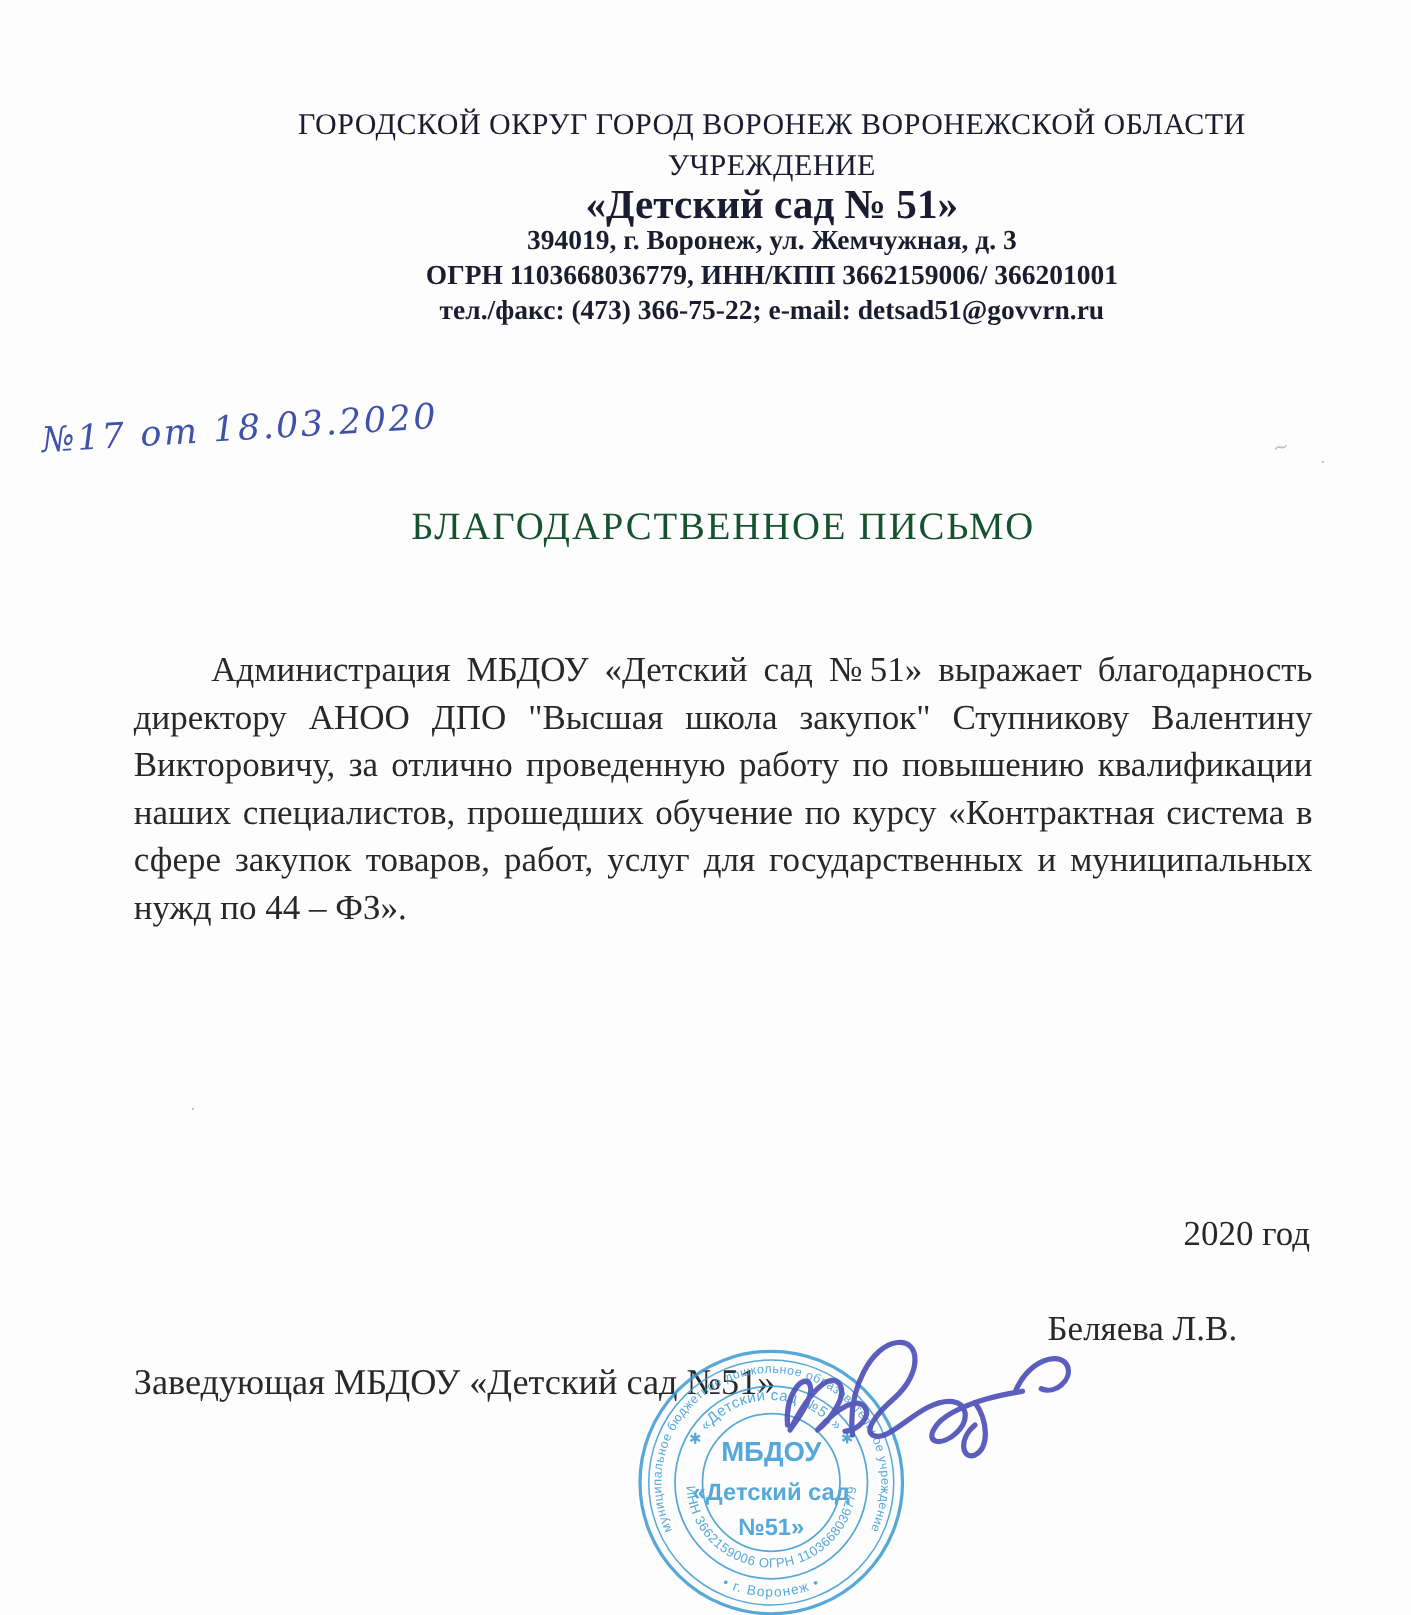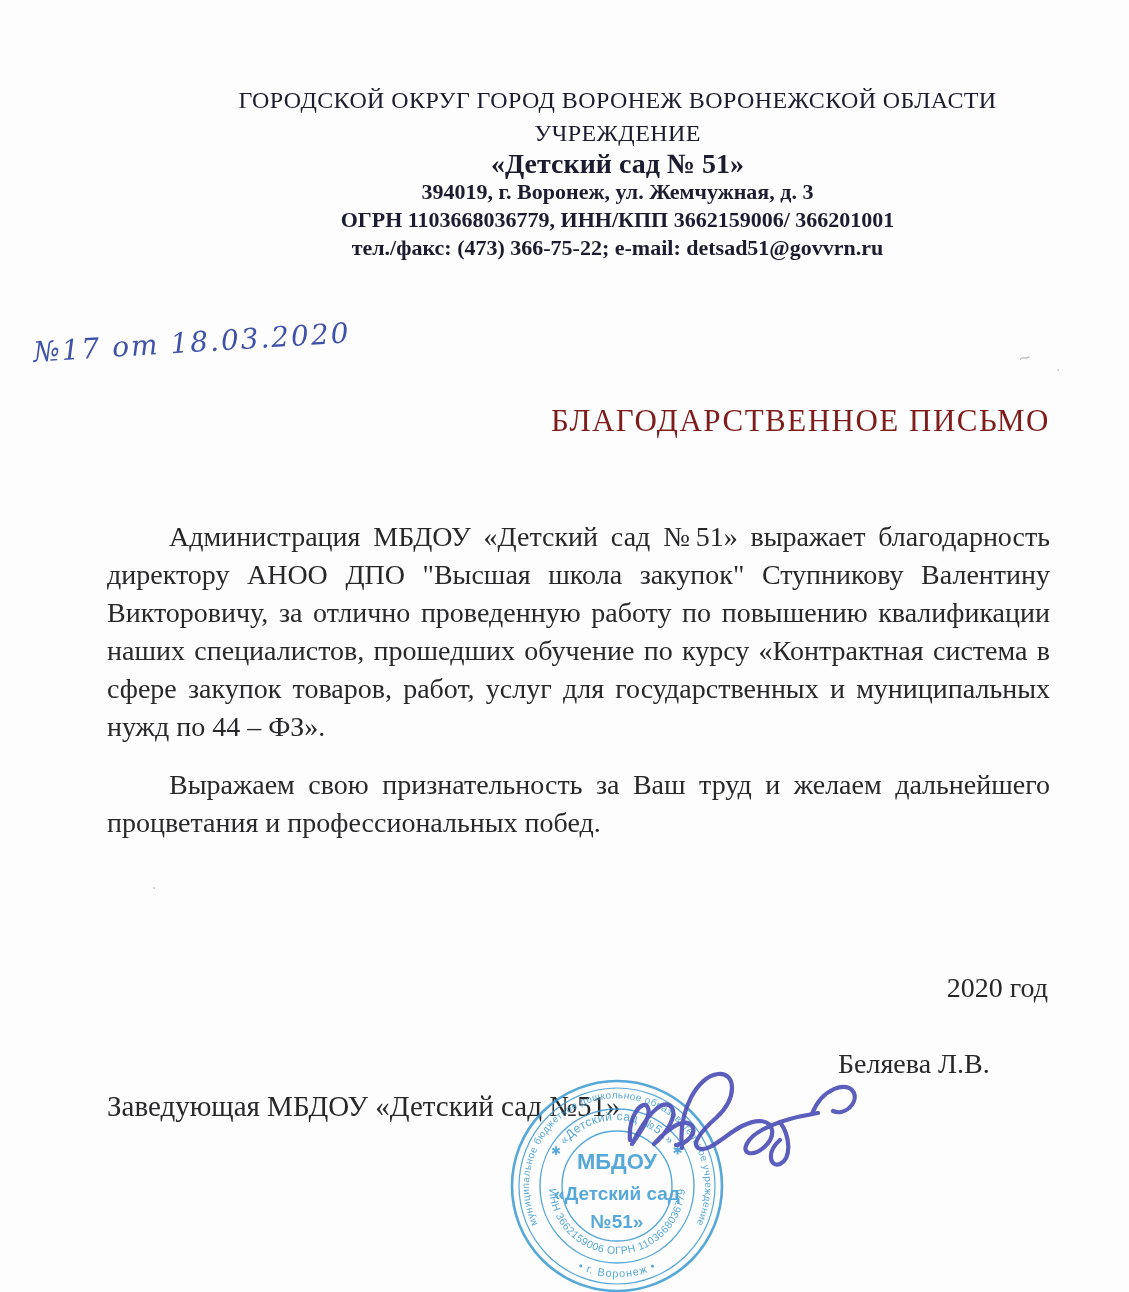--- a/index.html
+++ b/index.html
@@ -10,34 +10,34 @@
     overflow:hidden;
     font-family:"Liberation Serif", serif;
     color:#262628;
   }
   
   .letterhead{
     position:absolute;top:84px;left:115px;width:1005px;
     text-align:center;color:#1c1c30;
   }
   .lh-big{font-size:24px;font-weight:normal;line-height:33px;letter-spacing:.4px;}
-  .lh-name{font-size:28px;font-weight:bold;line-height:28px;}
+  .lh-name{font-size:33px;font-weight:bold;line-height:28px;}
   .lh-small{font-size:22px;font-weight:bold;line-height:28px;}
   
   .handwritten{
     position:absolute;left:33px;top:326px;
     font-family:"DejaVu Serif", serif;font-style:italic;
     font-size:28px;color:#3f51a8;letter-spacing:2px;
     transform:rotate(-3.5deg);white-space:nowrap;
   }
   
   .title{
     position:absolute;top:403px;left:107px;width:943px;
-    text-align:right;font-size:31px;font-weight:normal;
-    letter-spacing:1.5px;color:#7f1d1d;margin:0;
+    text-align:center;font-size:31px;font-weight:normal;
+    letter-spacing:1.5px;color:#14532d;margin:0;
   }
   
   .body-text{
     position:absolute;top:518px;left:107px;width:943px;
     font-size:28px;line-height:38px;text-align:justify;color:#28282a;
   }
   .body-text p{margin:0;text-indent:62px;}
   .body-text p + p{margin-top:20px;}
   .year{
     position:absolute;top:972px;right:81px;
@@ -74,21 +74,20 @@
     <div class="lh-small">ОГРН 1103668036779, ИНН/КПП  3662159006/ 366201001</div>
     <div class="lh-small">тел./факс: (473) 366-75-22; e-mail: detsad51@govvrn.ru</div>
   </header>
 
   <div class="handwritten">№17 от 18.03.2020</div>
 
   <h1 class="title">БЛАГОДАРСТВЕННОЕ ПИСЬМО</h1>
 
   <main class="body-text">
     <p>Администрация МБДОУ «Детский сад №51» выражает благодарность директору АНОО ДПО "Высшая школа закупок" Ступникову Валентину Викторовичу, за отлично проведенную работу по повышению квалификации наших специалистов, прошедших обучение по курсу «Контрактная система в сфере закупок товаров, работ, услуг для государственных и муниципальных нужд по 44 – ФЗ».</p>
-    <p>Выражаем свою признательность за Ваш труд и желаем дальнейшего процветания и профессиональных побед.</p>
   </main>
 
   <div class="year">2020 год</div>
 
   <div class="sig-position">Заведующая МБДОУ «Детский сад №51»</div>
   <div class="sig-name">Беляева Л.В.</div>
 
   <svg class="stamp-svg" width="260" height="260" viewBox="0 0 260 260">
     <defs>
       <path id="outerTop" d="M 50 167 A 88 88 0 1 1 210 167"></path>

